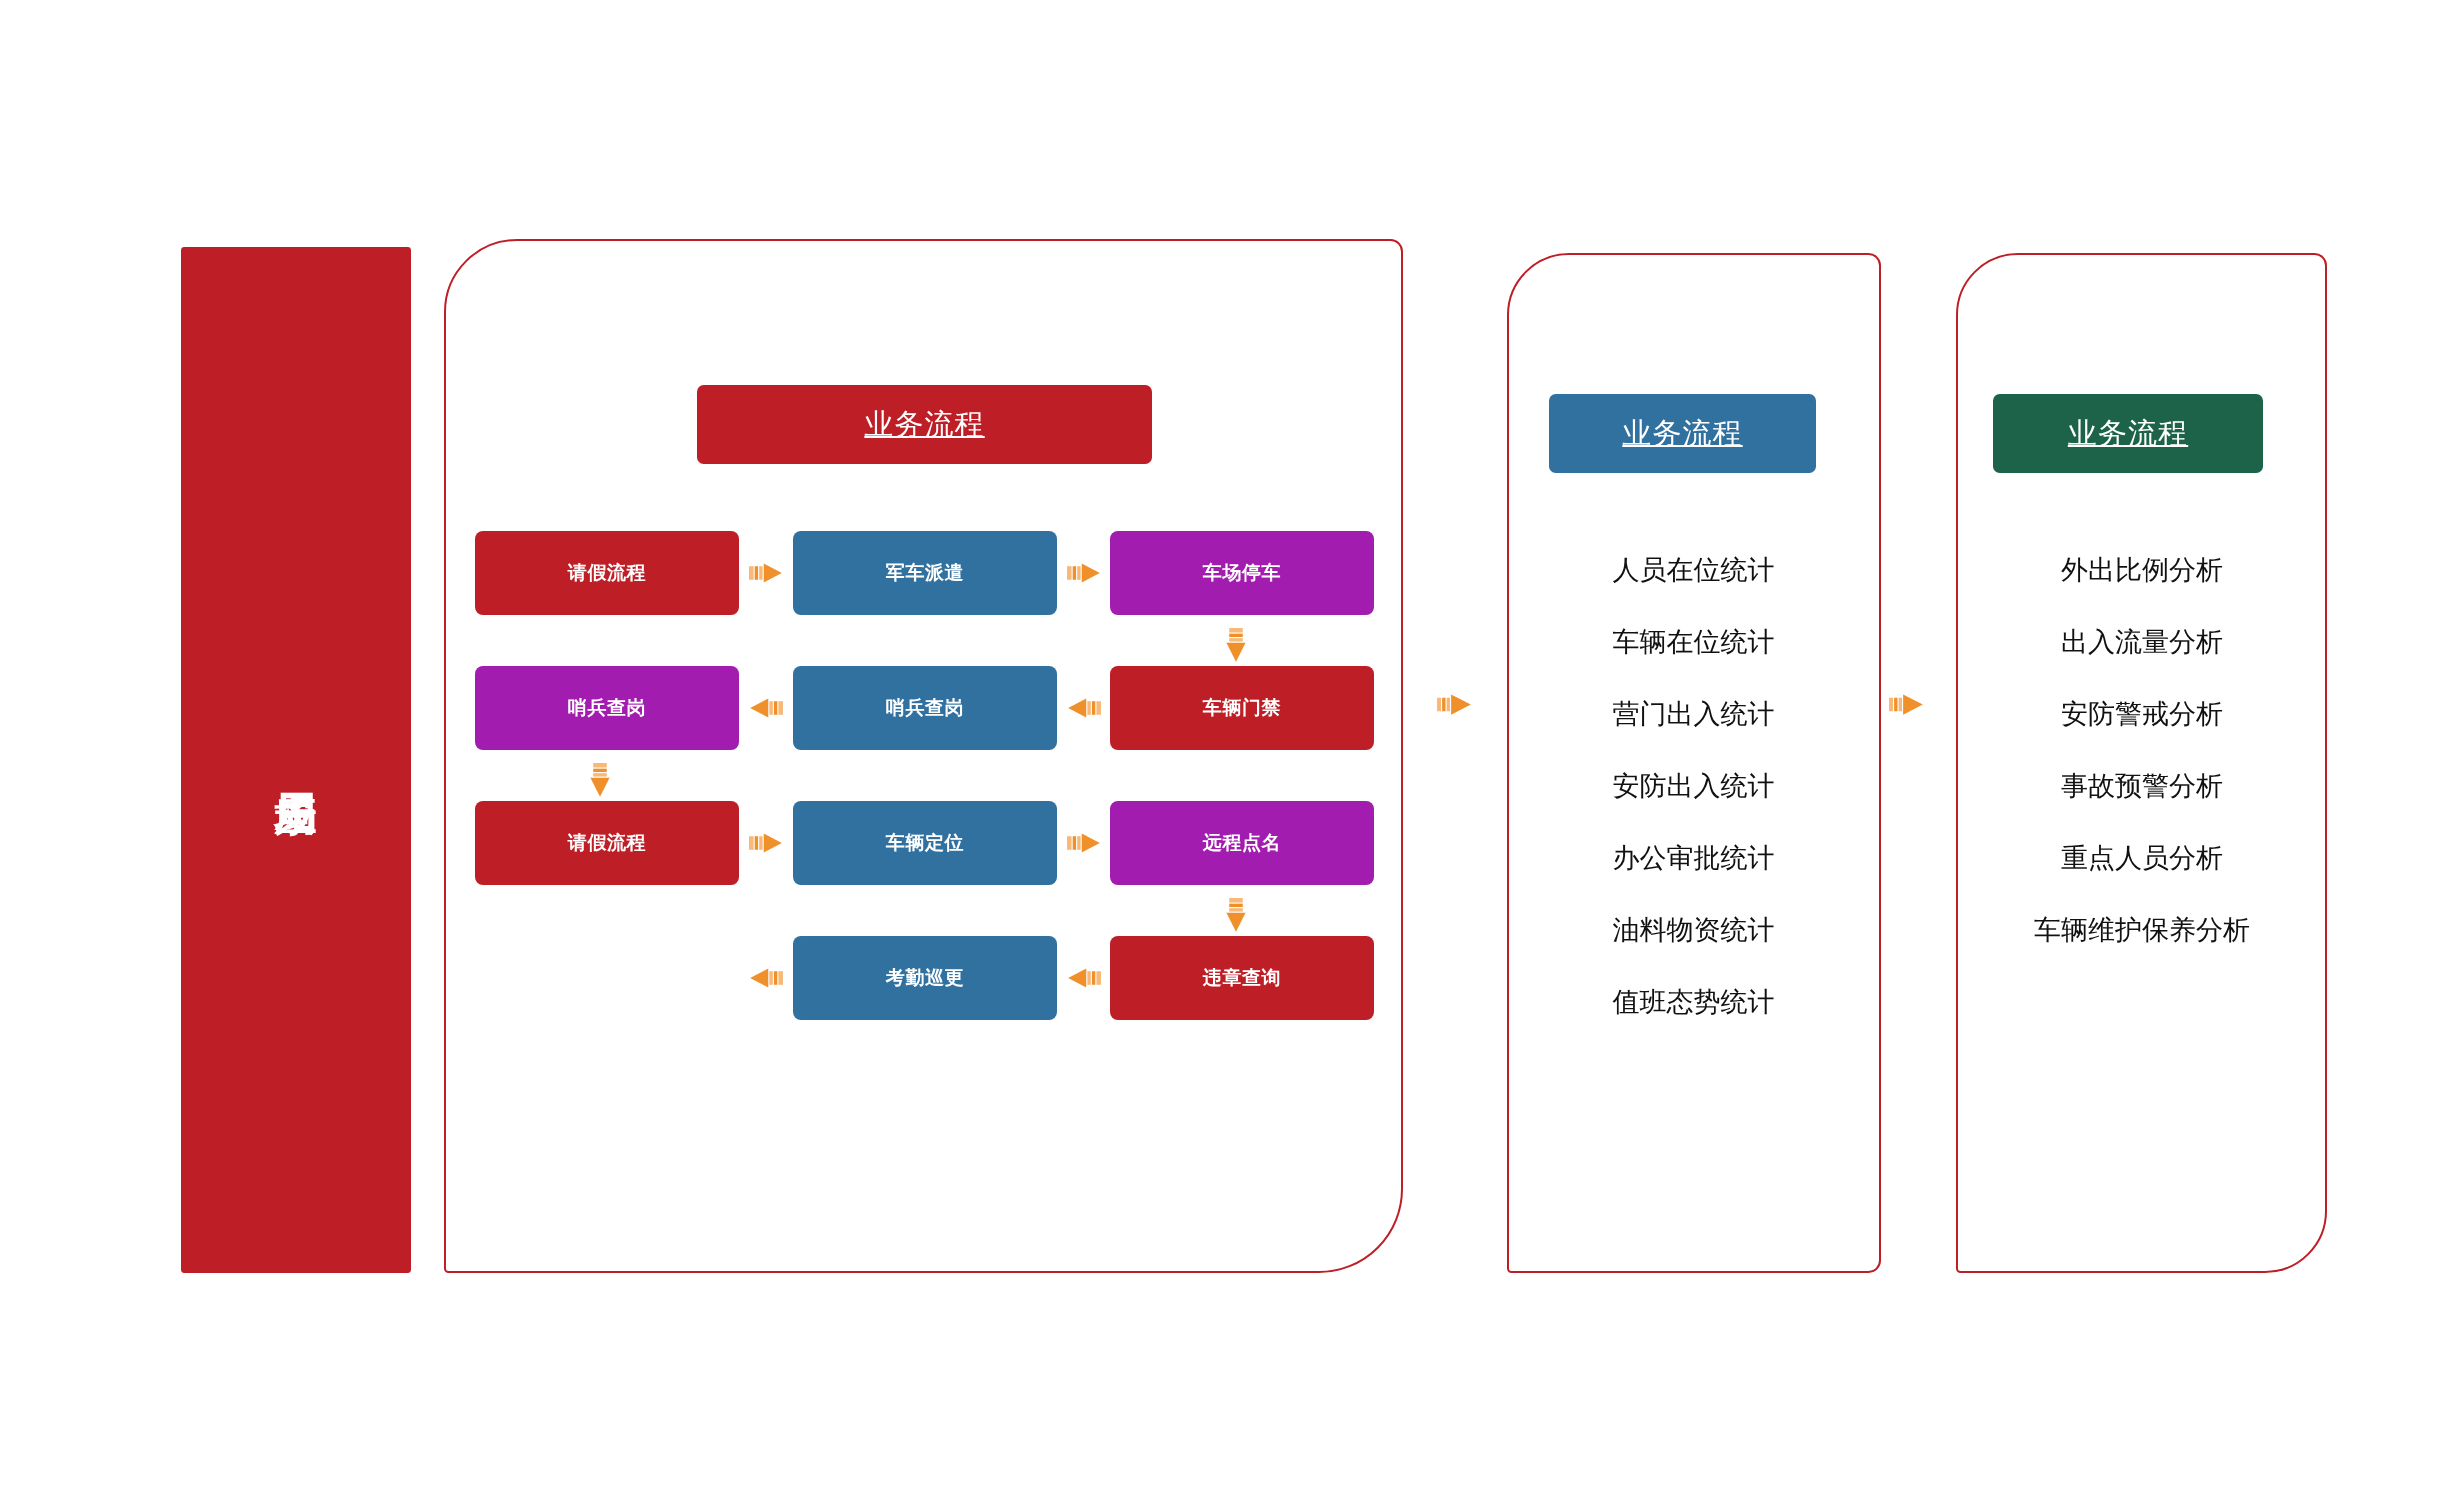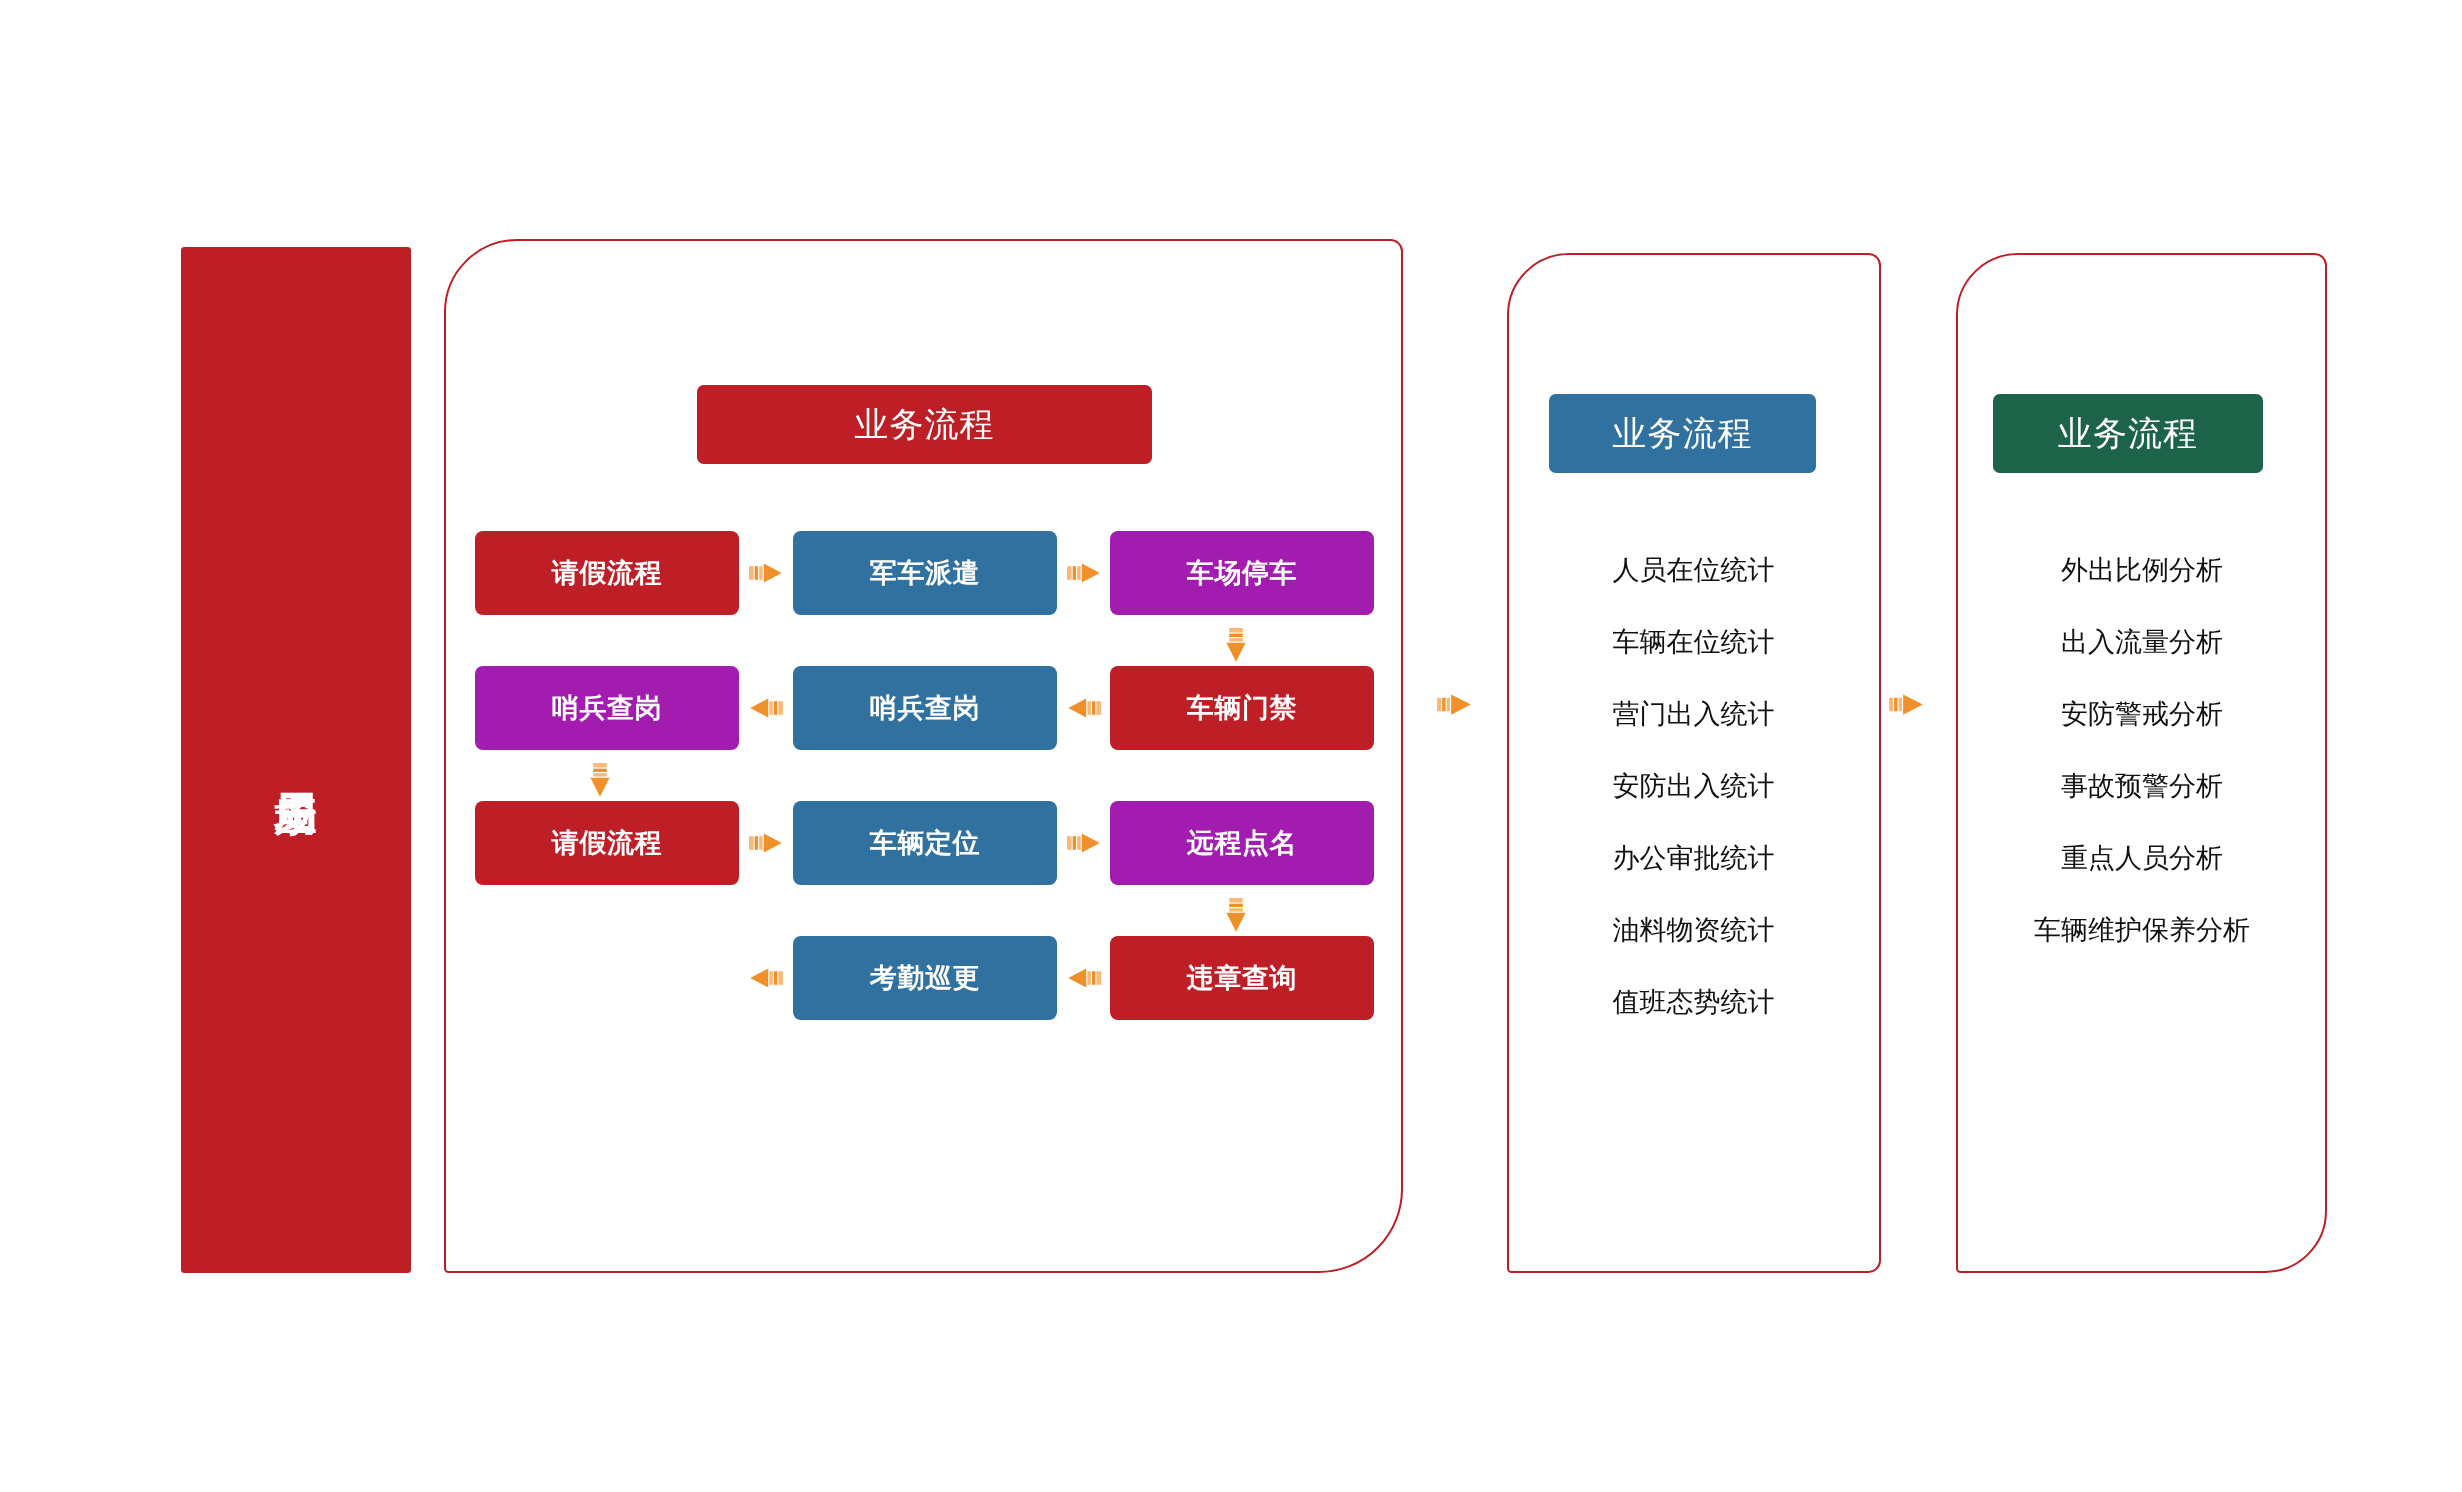--- a/index.html
+++ b/index.html
@@ -79,24 +79,25 @@
   .chip {
     position: absolute;
     display: flex;
     align-items: center;
     justify-content: center;
     border-radius: 6.7px;
     color: #ffffff;
     box-sizing: border-box;
   }
   .chip-title {
-    font-size: 34px;
+    font-size: 29px;
     font-weight: normal;
     letter-spacing: 1.1px;
     white-space: nowrap;
+    text-decoration: underline;
   }
 
   .flow-header {
     left: 697px;
     top: 385px;
     width: 455px;
     height: 79px;
     background: #BE1E26;
   }
   .mid-header {
@@ -143,21 +144,21 @@
     align-items: center;
     justify-content: center;
     box-sizing: border-box;
   }
   .step-box.c0 { left: 0px; }
   .step-box.c1 { left: 318px; }
   .step-box.c2 { left: 635px; }
 
   .step-label {
     color: #ffffff;
-    font-size: 27px;
+    font-size: 19px;
     font-weight: bold;
     letter-spacing: 0.6px;
     white-space: nowrap;
   }
   .bg-red   { background: #BE1E26; }
   .bg-blue  { background: #31719F; }
   .bg-green { background: #a21caf; }
 
   
   .arrow-h {

